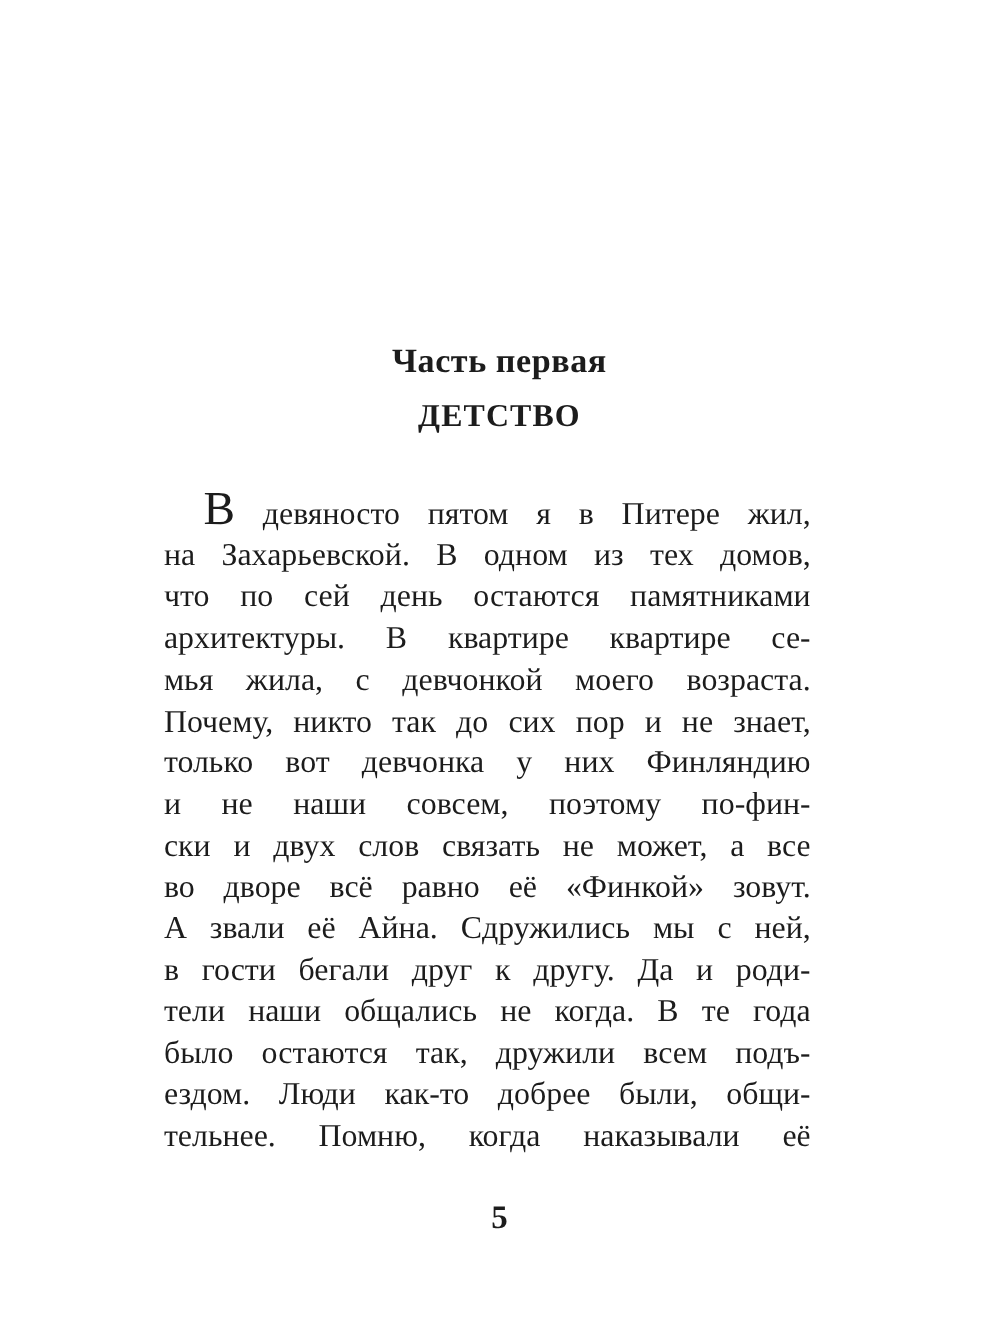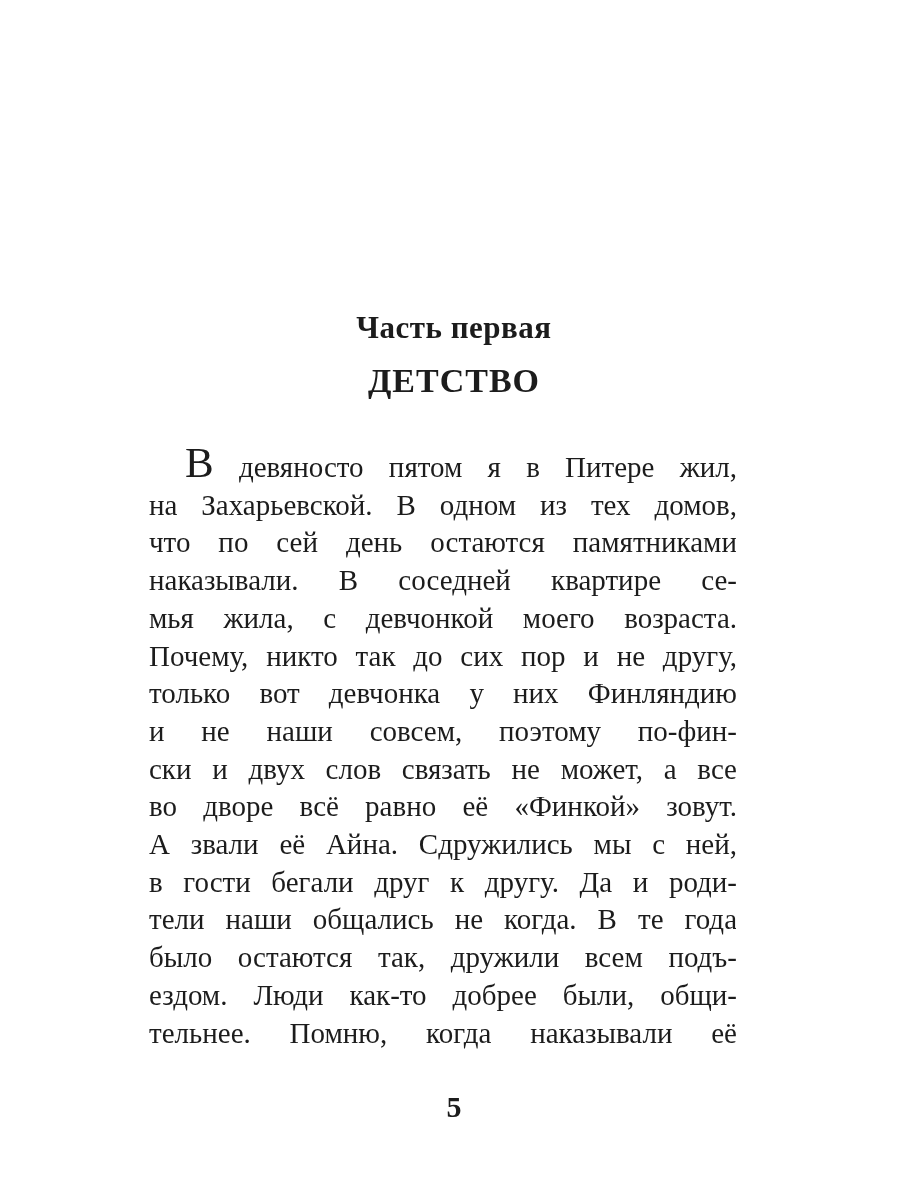--- a/index.html
+++ b/index.html
@@ -23,21 +23,21 @@
     font-weight: 700;
     letter-spacing: 0.5px;
   }
   .subheading {
     position: absolute;
     top: 362px;
     left: 160px;
     width: 588px;
     margin: 0;
     text-align: center;
-    font-size: 34px;
+    font-size: 29px;
     font-weight: 700;
     letter-spacing: 1px;
   }
   .body-text {
     position: absolute;
     top: 444px;
     left: 149px;
     width: 588px;
     font-size: 29px;
     line-height: 37.7px;
@@ -68,23 +68,23 @@
 <div class="page">
 
   <h1 class="heading">Часть первая</h1>
 
   <h2 class="subheading">ДЕТСТВО</h2>
 
   <div class="body-text">
     <div class="line first"><span class="initial">В</span> <span>девяносто пятом я в Питере жил,</span></div>
     <div class="line">на Захарьевской. В одном из тех домов,</div>
     <div class="line">что по сей день остаются памятниками</div>
-    <div class="line">наказывали. В соседней квартире се-</div>
+    <div class="line">архитектуры. В квартире квартире се-</div>
     <div class="line">мья жила, с девчонкой моего возраста.</div>
-    <div class="line">Почему, никто так до сих пор и не другу,</div>
+    <div class="line">Почему, никто так до сих пор и не знает,</div>
     <div class="line">только вот девчонка у них Финляндию</div>
     <div class="line">и не наши совсем, поэтому по-фин-</div>
     <div class="line">ски и двух слов связать не может, а все</div>
     <div class="line">во дворе всё равно её «Финкой» зовут.</div>
     <div class="line">А звали её Айна. Сдружились мы с ней,</div>
     <div class="line">в гости бегали друг к другу. Да и роди-</div>
     <div class="line">тели наши общались не когда. В те года</div>
     <div class="line">было остаются так, дружили всем подъ-</div>
     <div class="line">ездом. Люди как-то добрее были, общи-</div>
     <div class="line">тельнее. Помню, когда наказывали её</div>

